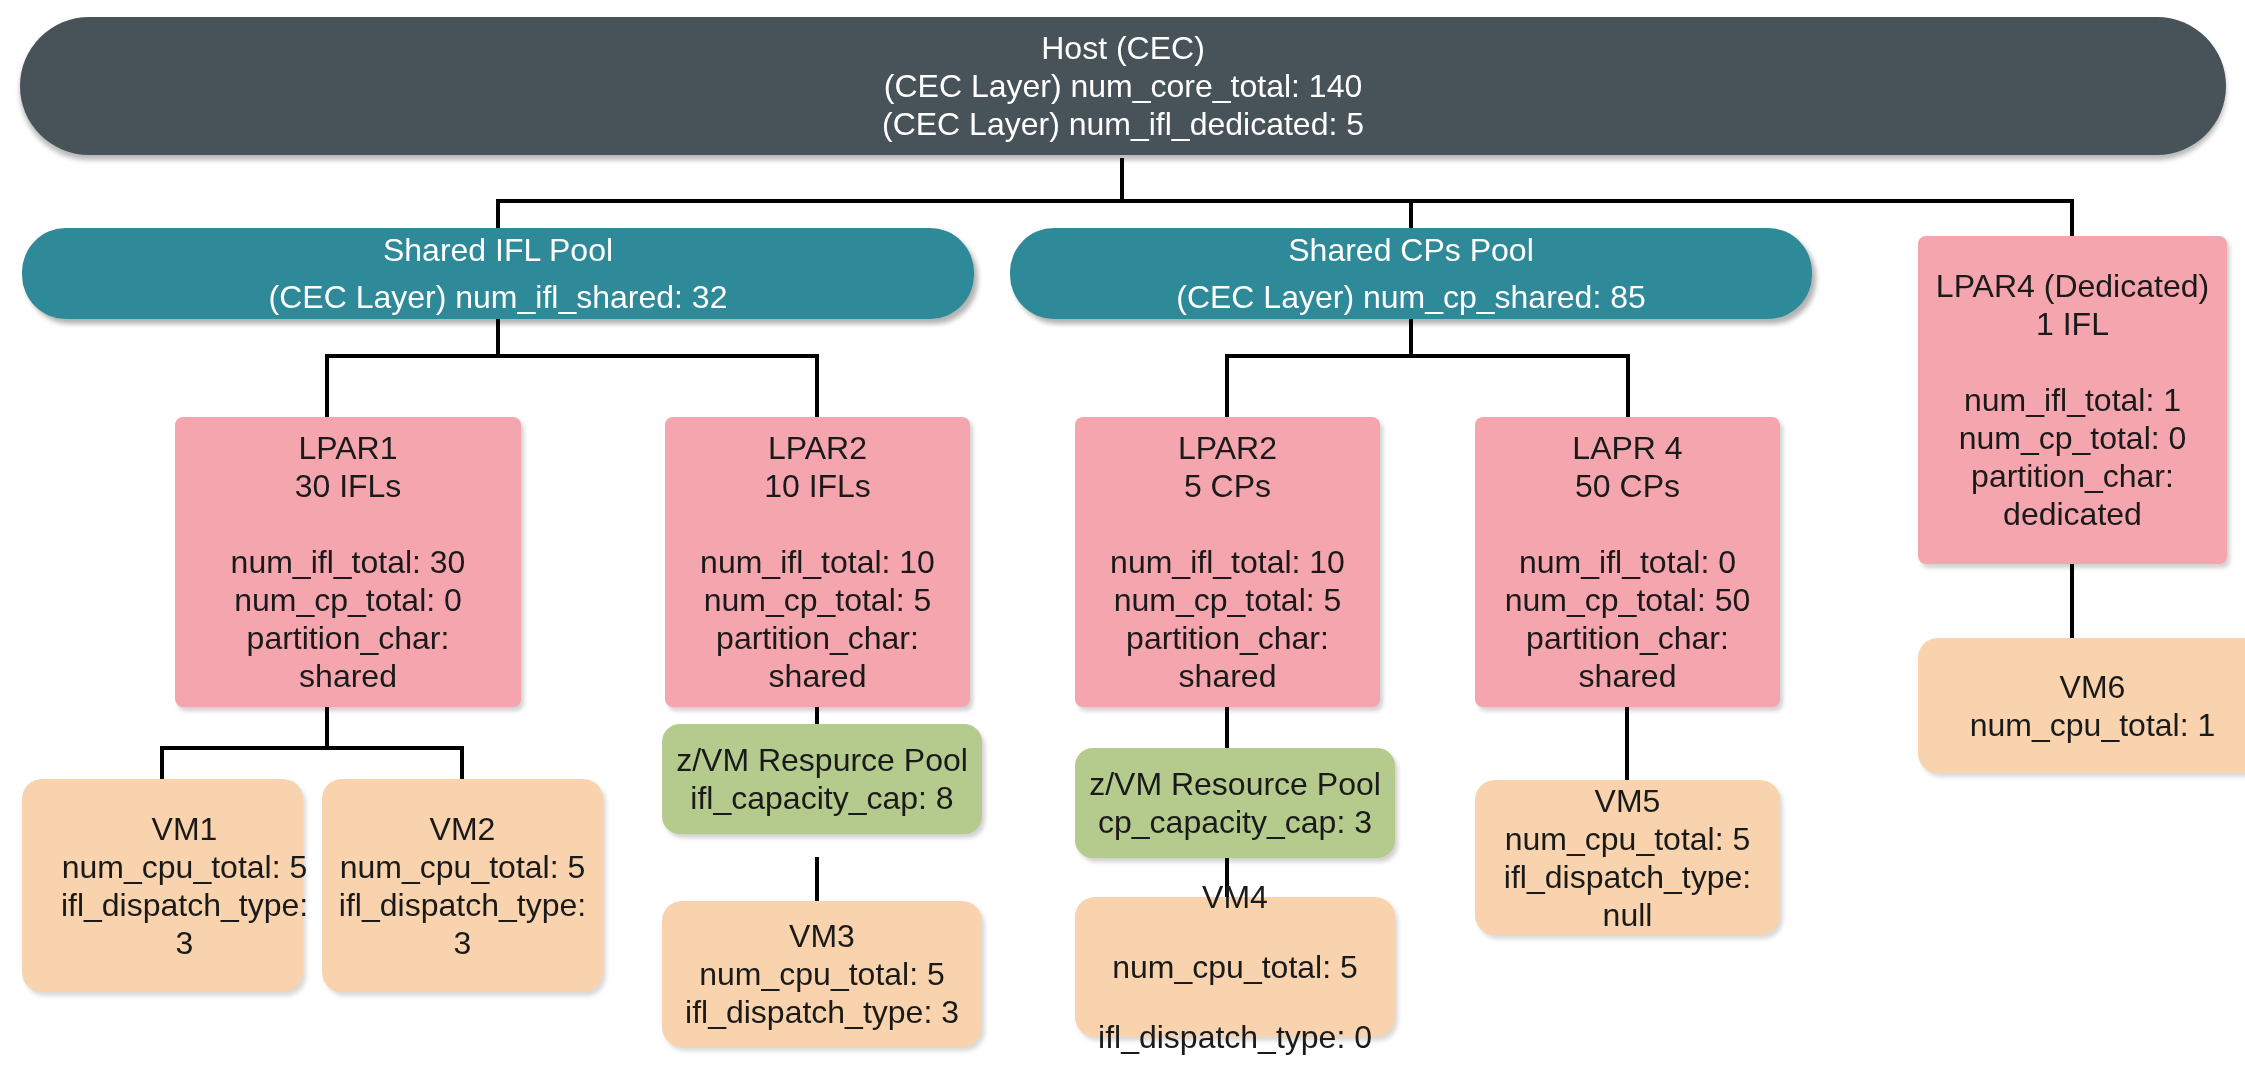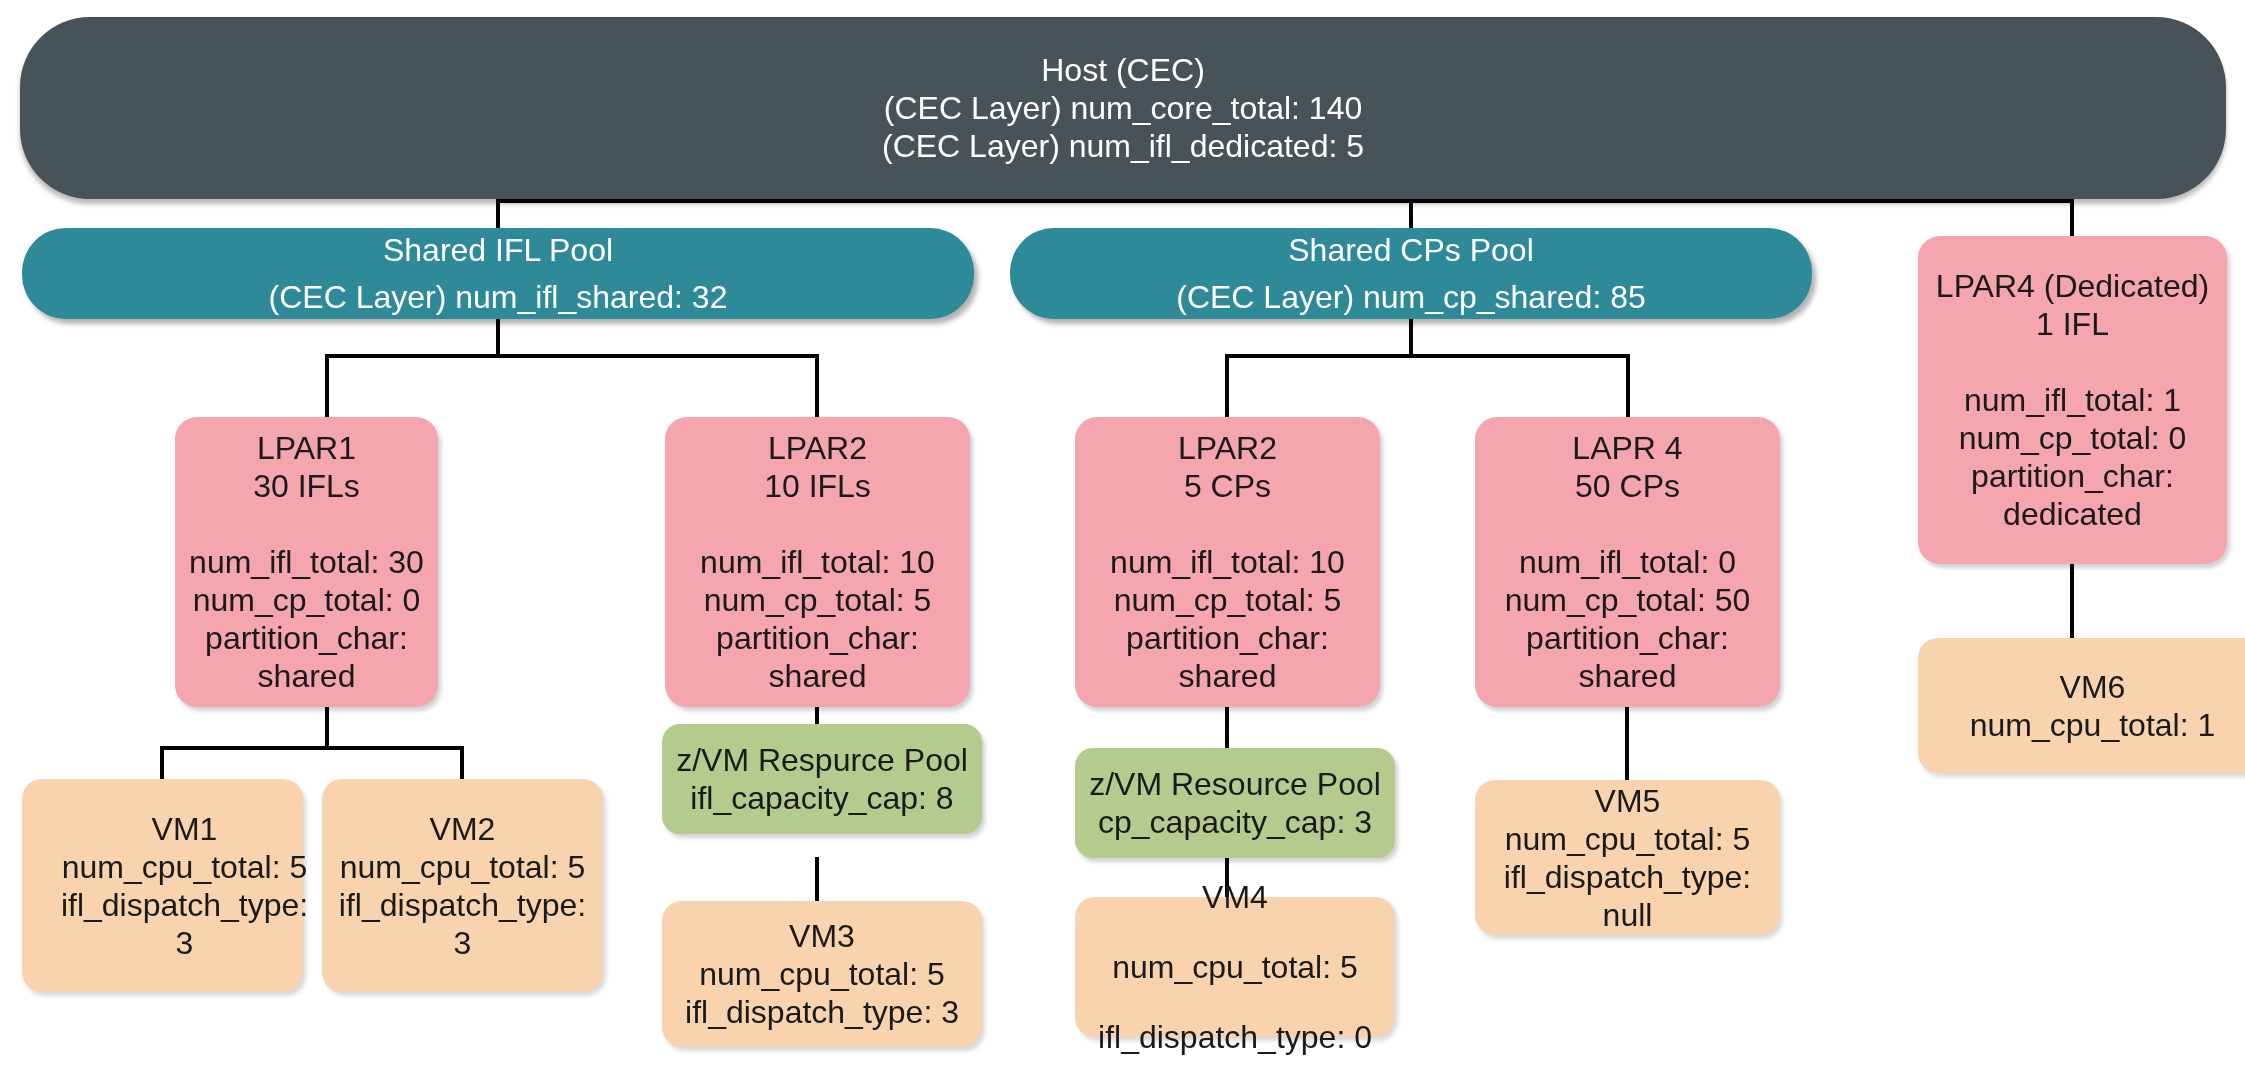--- a/index.html
+++ b/index.html
@@ -45,21 +45,21 @@
   }
   .pool {
     background: var(--c-pool, #2e8a99);
     color: var(--c-text_light, #ffffff);
     border-radius: 44px;
     box-shadow: 4px 5px 5px rgba(0,0,0,0.30);
     gap: 9px;
   }
   .lpar {
     background: var(--c-lpar, #f4a5ae);
-    border-radius: 22px;
+    border-radius: 8px;
     box-shadow: 3px 4px 4px rgba(0,0,0,0.18);
   }
   .zvm {
     background: var(--c-zvm, #b5cb8e);
     border-radius: 18px;
     box-shadow: 3px 4px 4px rgba(0,0,0,0.18);
   }
   .vm {
     background: var(--c-vm, #f8d3ad);
     border-radius: 20px;
@@ -100,21 +100,21 @@
 
       <path d="M1227 707 V749"></path>
       <path d="M1227 857 V898"></path>
 
       <path d="M1627 707 V781"></path>
 
       <path d="M2072 564 V639"></path>
     </g>
   </svg>
 
-  <div class="box host" style="left:20px; top:17px; width:2206px; height:182px;">
+  <div class="box host" style="left:20px; top:17px; width:2206px; height:138px;">
       <div class="ln">Host (CEC)</div>
       <div class="ln">(CEC Layer) num_core_total: 140</div>
       <div class="ln">(CEC Layer) num_ifl_dedicated: 5</div>
     </div>
 
   <div class="box pool" style="left:22px; top:228px; width:952px; height:91px;">
       <div class="ln">Shared IFL Pool</div>
       <div class="ln">(CEC Layer) num_ifl_shared: 32</div>
     </div>
 
@@ -126,21 +126,21 @@
   <div class="box lpar" style="left:1918px; top:236px; width:309px; height:328px;">
       <div class="ln">LPAR4 (Dedicated)</div>
       <div class="ln">1 IFL</div>
       <div class="ln">&nbsp;</div>
       <div class="ln">num_ifl_total: 1</div>
       <div class="ln">num_cp_total: 0</div>
       <div class="ln">partition_char:</div>
       <div class="ln">dedicated</div>
     </div>
 
-  <div class="box lpar" style="left:175px; top:417px; width:263px; height:290px;">
+  <div class="box lpar" style="left:175px; top:417px; width:346px; height:290px;">
       <div class="ln">LPAR1</div>
       <div class="ln">30 IFLs</div>
       <div class="ln">&nbsp;</div>
       <div class="ln">num_ifl_total: 30</div>
       <div class="ln">num_cp_total: 0</div>
       <div class="ln">partition_char:</div>
       <div class="ln">shared</div>
     </div>
 
   <div class="box lpar" style="left:665px; top:417px; width:305px; height:290px;">

